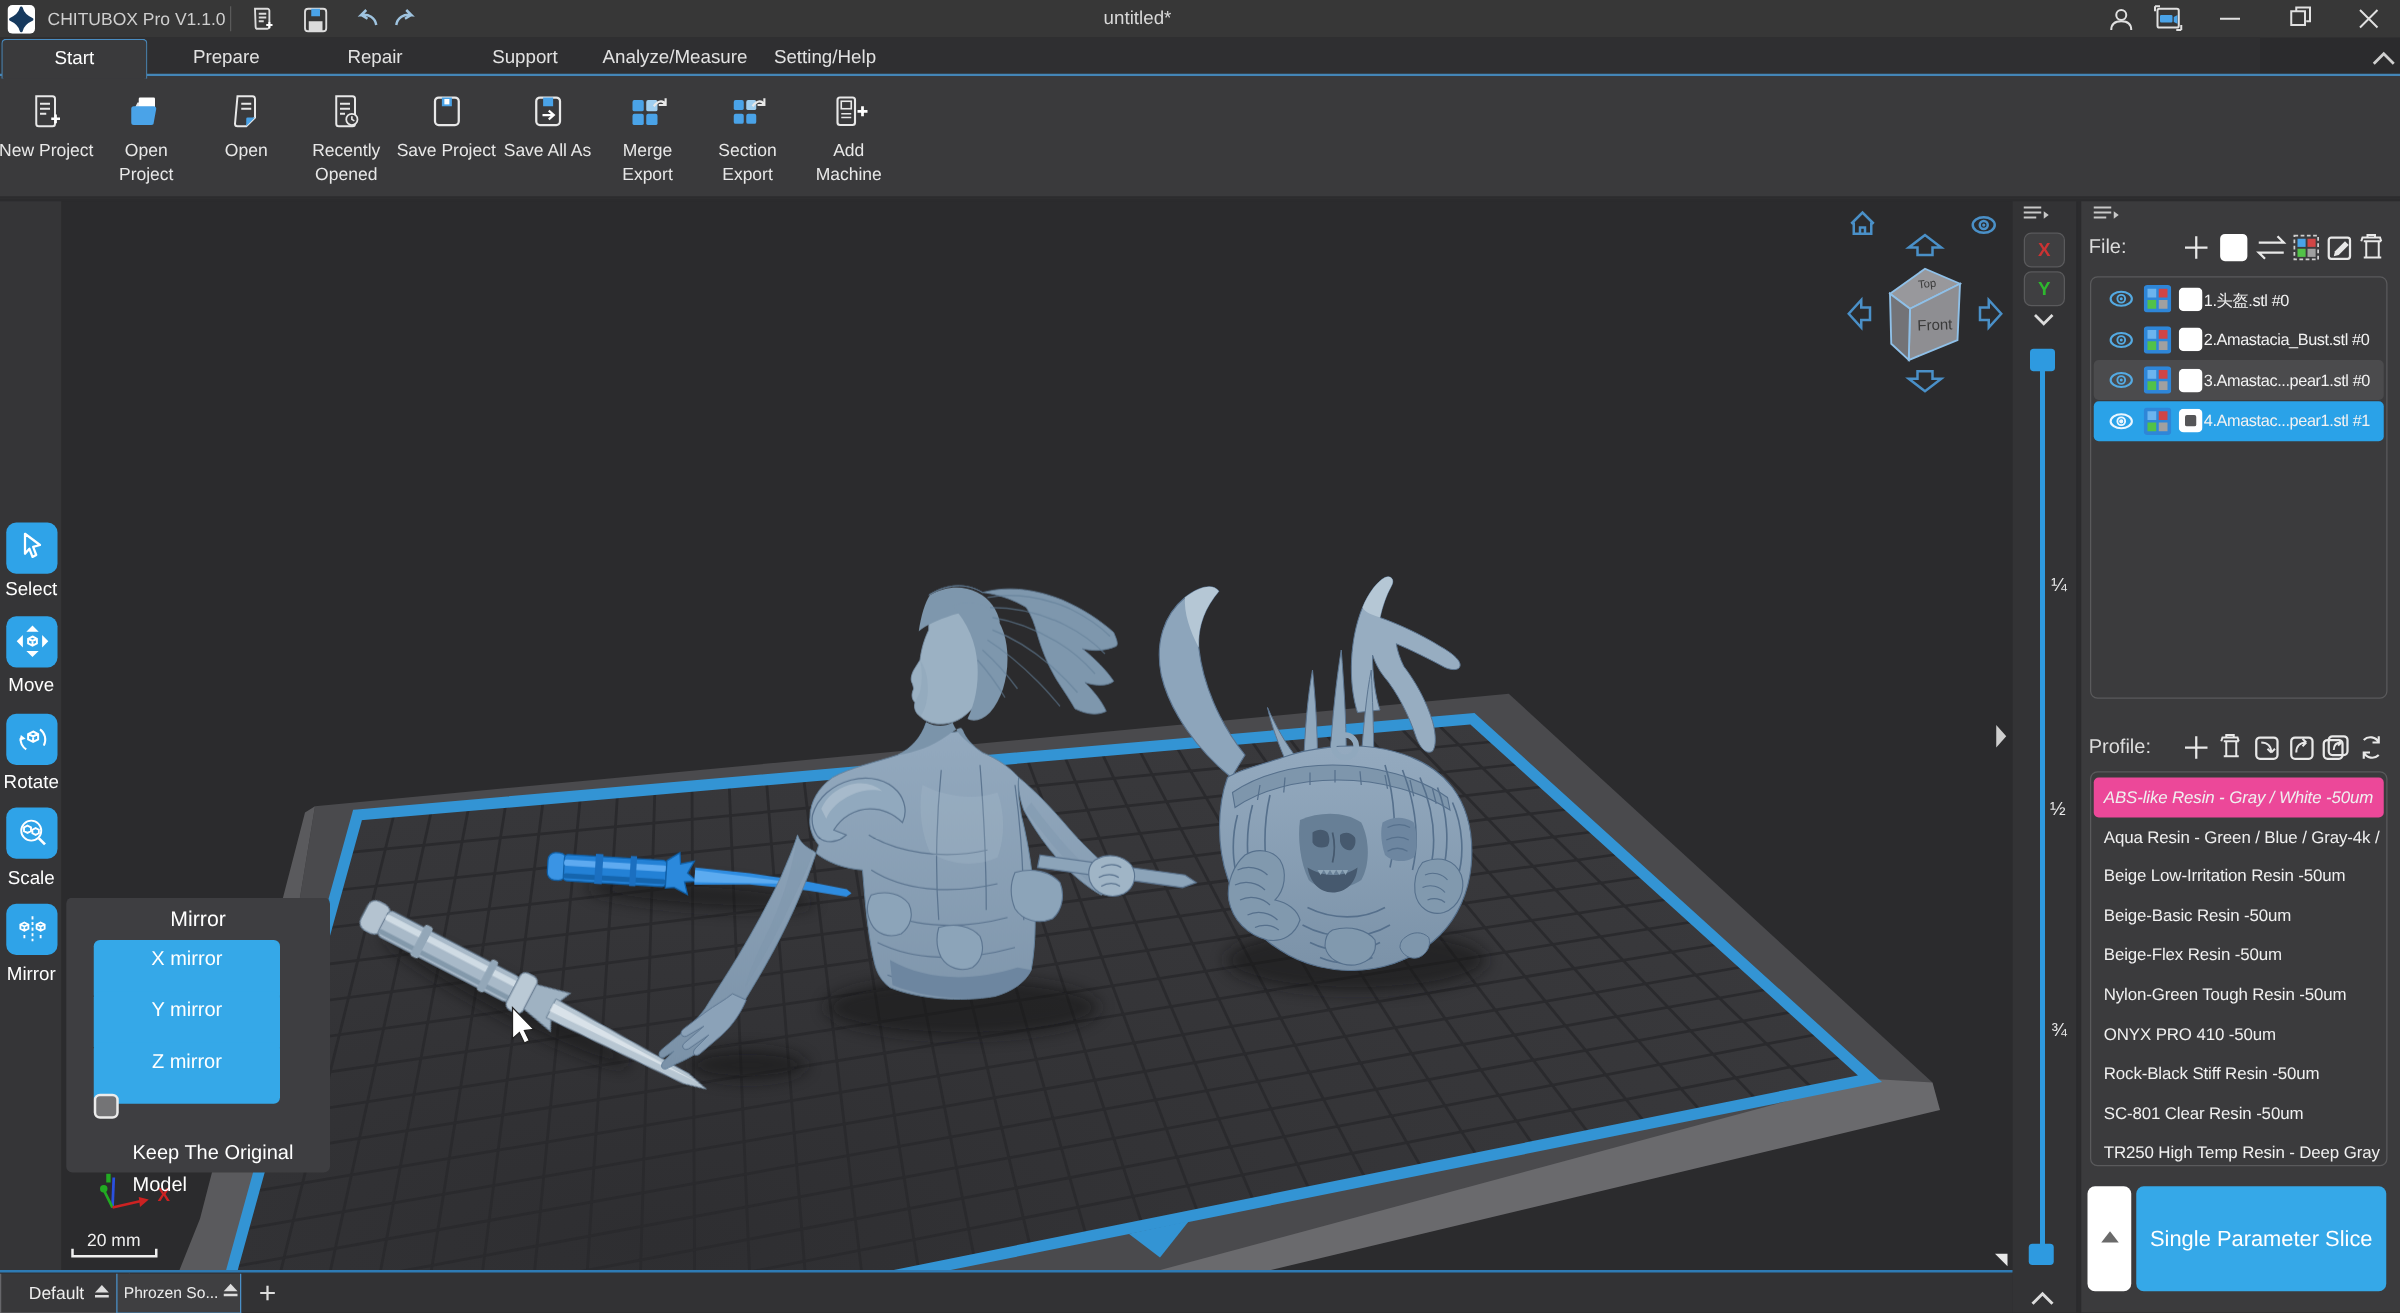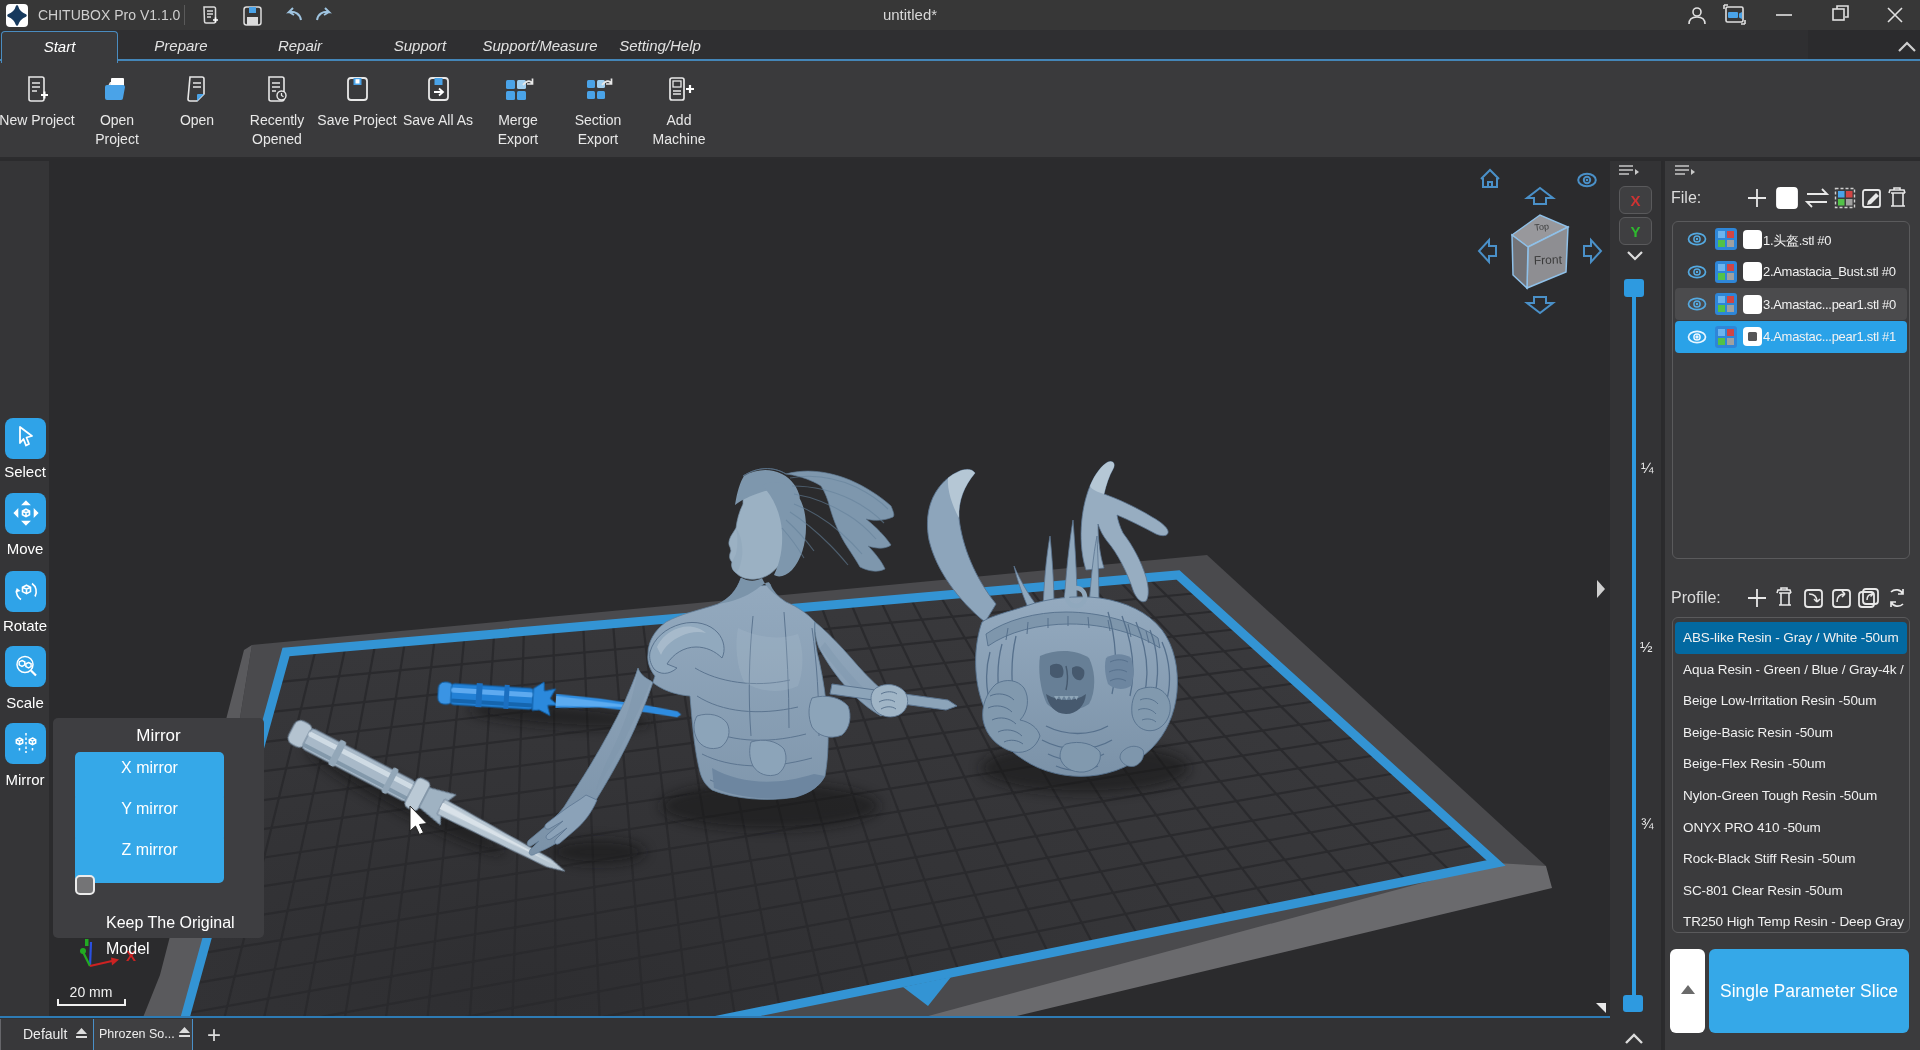--- a/index.html
+++ b/index.html
@@ -2,21 +2,21 @@
 <html><head><meta charset="utf-8">
 <style>
 * { margin:0; padding:0; box-sizing:border-box; }
 html,body { width:1920px; height:1050px; overflow:hidden; background:#2b2b2d;
   font-family:"Liberation Sans", sans-serif; }
 .abs { position:absolute; }
 #titlebar { position:absolute; left:0; top:0; width:1920px; height:30px; background:#373737; }
 #titlebar .apptitle { position:absolute; left:38px; top:7px; font-size:14px; color:#cfcfcf; }
 #titlebar .sep { position:absolute; left:184px; top:5px; width:1px; height:20px; background:#5a5a5a; }
 #titlebar .doc { position:absolute; left:780px; top:6px; width:260px; text-align:center; font-size:15px; color:#d8d8d8; }
-#tabbar { position:absolute; left:0; top:30px; width:1808px; height:31px; background:#2f2f31;font-style:italic; }
+#tabbar { position:absolute; left:0; top:30px; width:1808px; height:31px; background:#2f2f31; }
 .tabline { position:absolute; left:0; top:29px; width:1920px; height:2px; background:#4486b8; }
 .activetab { position:absolute; left:1px; top:1px; width:117px; height:32px; background:#3a3a3c;
   border:1px solid #4a8cc0; border-bottom:none; border-radius:4px 4px 0 0; color:#fff;
   font-size:15px; text-align:center; line-height:30px; z-index:3; }
 .tab { position:absolute; top:1px; height:29px; color:#e2e2e2; font-size:15px; text-align:center; line-height:29px; }
 #ribbon { position:absolute; left:0; top:61px; width:1920px; height:98px; background:#3a3a3c; border-bottom:2px solid #2c2c2e; }
 .titem { position:absolute; top:14px; width:96px; text-align:center; }
 .ticon { height:32px; }
 .tlabel { margin-top:4px; font-size:14px; line-height:19px; color:#e8e8e8; }
 #viewport { position:absolute; left:0; top:161px; width:1610px; height:855px; background:#2b2b2d; overflow:hidden; }
@@ -40,21 +40,21 @@
 .frow.sel { background:#2aa2e8; border-radius:4px;text-align:right; }
 .frow.sel .feye svg ellipse, .frow.sel .feye svg circle { stroke:#eaf6ff; }
 .frow.sel .feye svg circle:last-of-type { fill:#eaf6ff; }
 .feye { position:absolute; left:12px; top:9px; }
 .fgrid { position:absolute; left:40px; top:5px; }
 .fchk { position:absolute; left:68px; top:6.5px; }
 .ftxt { position:absolute; left:88px; top:8.5px; font-size:13px; letter-spacing:-0.3px; color:#f2f2f2; white-space:nowrap; }
 #profilelist { position:absolute; left:7px; top:456px; width:238px; height:316px; border:1px solid #5a5a5c; border-radius:6px; overflow:hidden; }
 .prow { position:absolute; left:2px; width:232px; height:31.6px; font-size:13.5px; letter-spacing:-0.1px; color:#f0f0f0;
   line-height:31.6px; padding-left:8px; white-space:nowrap; overflow:hidden; }
-.prow.psel { background:#0369a1; border-radius:4px; }
+.prow.psel { background:#ec4899; border-radius:4px;font-style:italic; }
 #spinner { position:absolute; left:5px; top:788px; width:35px; height:84px; background:#fff; border-radius:6px; }
 #spinner:after { content:""; position:absolute; left:11px; top:36px; border-left:7px solid transparent;
   border-right:7px solid transparent; border-bottom:9px solid #6a6a6a; }
 #slicebtn { position:absolute; left:44px; top:788px; width:200px; height:84px; background:#35a8e8; border-radius:6px;
   color:#fff; font-size:17.5px; text-align:center; line-height:84px; }
 #bottombar { position:absolute; left:0; top:1016px; width:1610px; height:34px; background:#323234; border-top:2px solid #2e7bb4; }
 .btab { position:absolute; top:1px; height:32px; font-size:14px; color:#ededed; line-height:30px; white-space:nowrap; overflow:hidden; }
 .ejt { display:inline-block; margin-left:8px; }
 </style></head>
 <body>
@@ -629,21 +629,21 @@
 </div>
 <div id="tabbar">
     <svg class="abs" style="left:1896px;top:10px" width="22" height="14" viewBox="0 0 22 14">
       <path d="M3,11 L11,3 L19,11" fill="none" stroke="#cfcfcf" stroke-width="2.2"></path>
     </svg>
     <div class="tabline"></div>
     <div class="activetab">Start</div>
     <div class="tab" style="left:140px;width:82px">Prepare</div>
     <div class="tab" style="left:262px;width:76px">Repair</div>
     <div class="tab" style="left:380px;width:80px">Support</div>
-    <div class="tab" style="left:470px;width:140px">Support/Measure</div>
+    <div class="tab" style="left:470px;width:140px">Analyze/Measure</div>
     <div class="tab" style="left:610px;width:100px">Setting/Help</div>
   </div>
 <div id="ribbon">
     <div class="titem" style="left:-11px">
       <div class="ticon"><svg width="34" height="30" viewBox="0 0 34 30">
           <g fill="none" stroke="#e8e8e8" stroke-width="1.6">
             <path d="M9,2 h13 a2,2 0 0 1 2,2 v20 a2,2 0 0 1 -2,2 h-11 a2,2 0 0 1 -2,-2 z"></path>
             <path d="M12,8 h8 M12,12 h8 M12,16 h5"></path>
           </g>
           <path d="M21,20 h7 m-3.5,-3.5 v7" stroke="#fff" stroke-width="2"></path>

